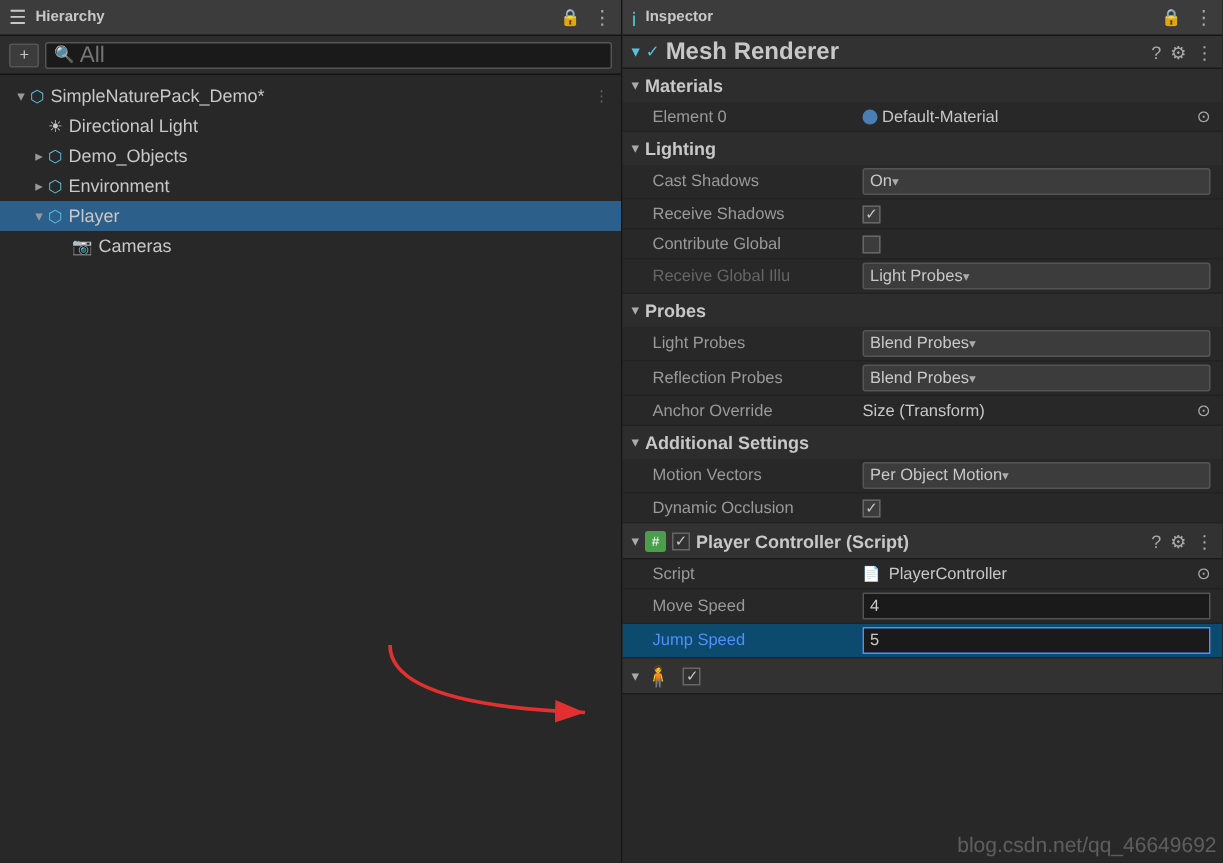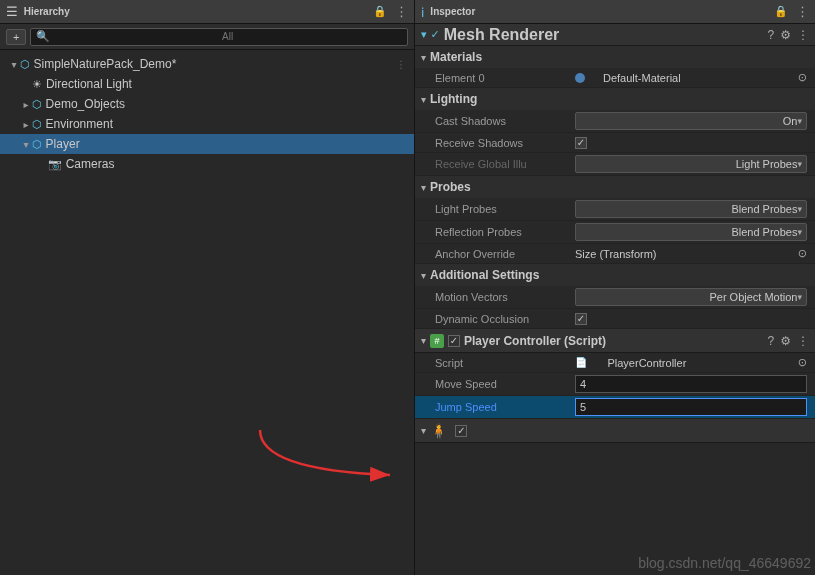--- a/index.html
+++ b/index.html
@@ -82,23 +82,22 @@
       padding: 1px 5px;
       flex: 1;
       height: 18px;
     }
 
     .search-box input {
       background: transparent;
       border: none;
       outline: none;
       color: #c8c8c8;
-      font-size: 10px;
+      font-size: 15px;
       width: 100%;
-      text-align: center;
     }
 
     .hierarchy-tree {
       padding: 4px 0;
       flex: 1;
       overflow-y: auto;
     }
 
     .tree-item {
       display: flex;
@@ -221,21 +220,21 @@
 
     .dropdown {
       background: #3c3c3c;
       border: 1px solid #555;
       color: #c8c8c8;
       font-size: 11px;
       padding: 1px 4px;
       border-radius: 2px;
       display: flex;
       align-items: center;
-      justify-content: flex-end;
+      justify-content: flex-start;
       width: 100%;
       cursor: pointer;
       height: 18px;
     }
 
     .dropdown .arrow {
       font-size: 9px;
       color: #aaa;
     }
 
@@ -263,21 +262,21 @@
     }
 
     .text-input.focused {
       border-color: #4d90fe;
       background: #1a1a1a;
     }
 
     .obj-ref {
       display: flex;
       align-items: center;
-      gap: 18px;
+      gap: 3px;
       flex: 1;
     }
 
     .obj-dot {
       width: 10px;
       height: 10px;
       border-radius: 50%;
       background: #4a7fb5;
       flex-shrink: 0;
     }
@@ -492,20 +491,26 @@
           <div class="dropdown">
             <span>On</span>
             <span class="arrow">▾</span>
           </div>
         </div>
       </div>
       <div class="prop-row">
         <span class="prop-label">Receive Shadows</span>
         <div class="prop-value">
           <div class="checkbox">✓</div>
+        </div>
+      </div>
+      <div class="prop-row">
+        <span class="prop-label">Contribute Global</span>
+        <div class="prop-value">
+          <div class="checkbox"></div>
         </div>
       </div>
       <div class="prop-row">
         <span class="prop-label disabled-text">Receive Global Illu</span>
         <div class="prop-value">
           <div class="dropdown">
             <span>Light Probes</span>
             <span class="arrow">▾</span>
           </div>
         </div>

